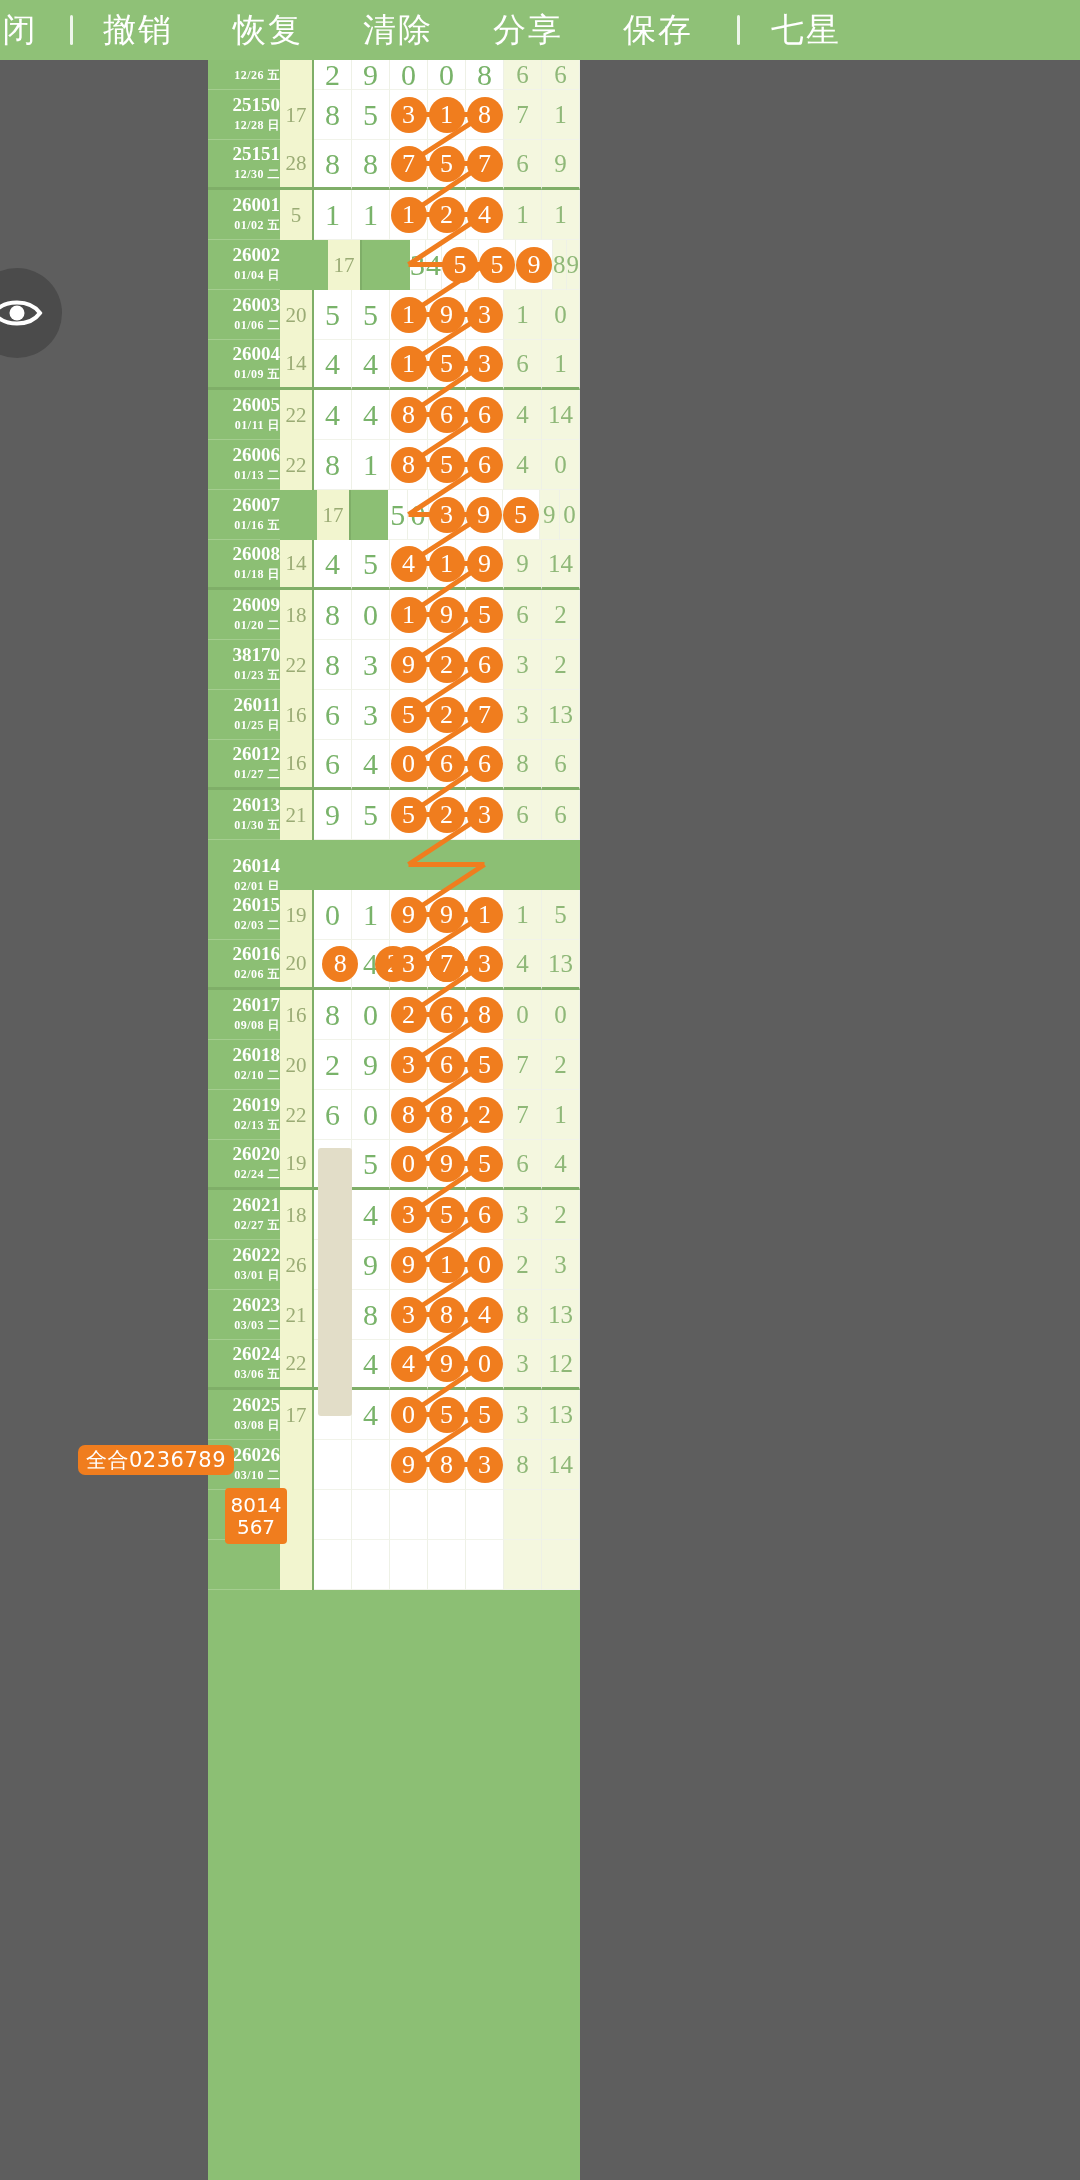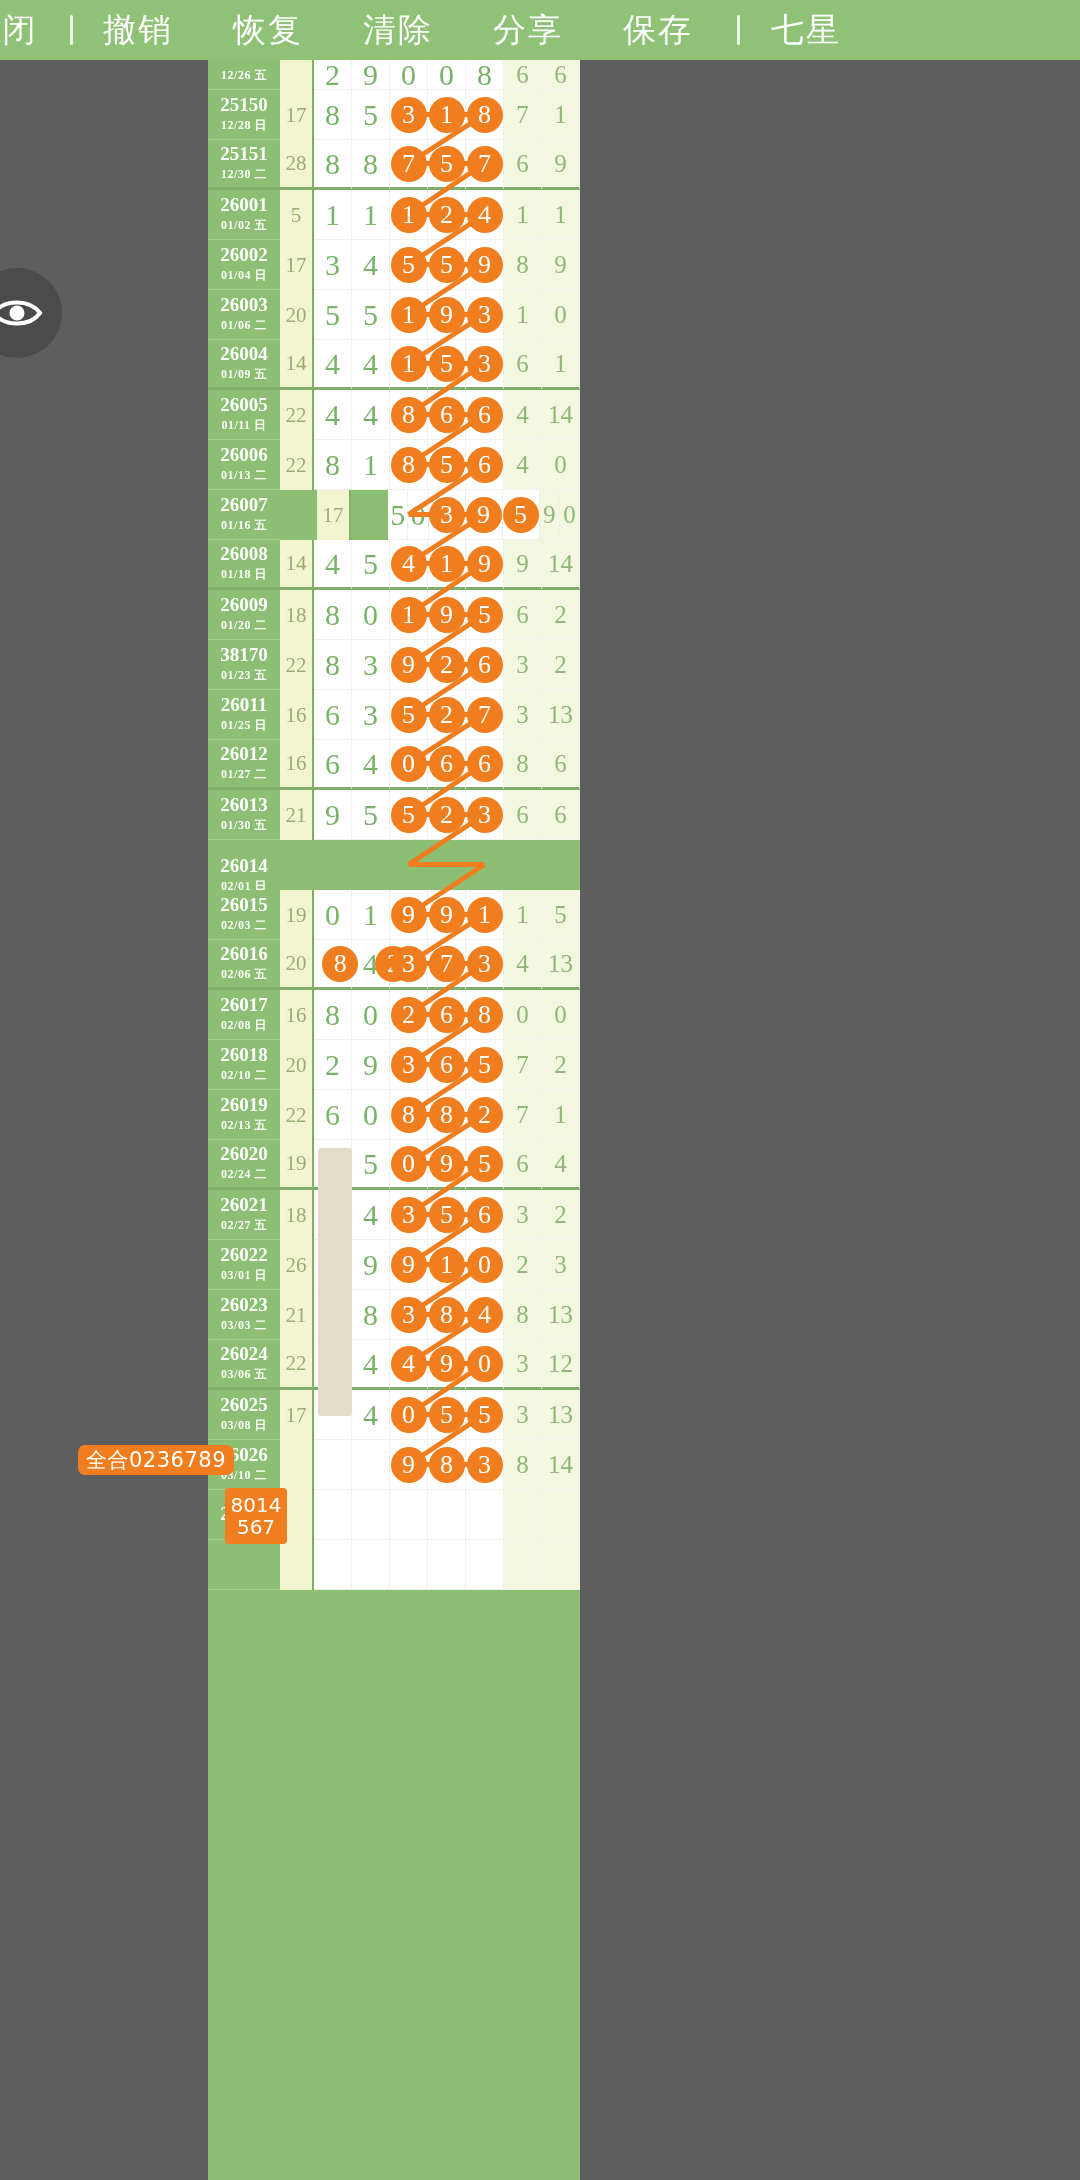--- a/index.html
+++ b/index.html
@@ -35,21 +35,21 @@
     background:#8cbf74;
   }
   
   #grid{position:absolute;left:208px;top:0;width:372px;}
   .row{
     display:flex;width:372px;box-sizing:border-box;
     position:relative;
   }
   .c-id{
     width:72px;flex:0 0 72px;background:#8cbf74;color:#fff;
-    display:flex;flex-direction:column;align-items:center;justify-content:center;
+    display:flex;flex-direction:column;align-items:flex-end;justify-content:center;
     box-sizing:border-box;border-bottom:1px solid #a4cd8f;
   }
   .c-id .per{font-size:19px;font-weight:bold;font-family:"Liberation Serif","DejaVu Serif",serif;line-height:1.05;}
   .c-id .dt{font-size:12px;font-weight:bold;font-family:"Liberation Serif","DejaVu Serif",serif;margin-top:2px;letter-spacing:.5px;}
   .c-sum{
     width:34px;flex:0 0 34px;background:#f2f5cf;color:#9aab74;
     display:flex;align-items:center;justify-content:center;
     font-size:21px;font-family:"Liberation Serif","DejaVu Serif",serif;
     box-sizing:border-box;border-right:2px solid #7fae68;
   }
@@ -228,21 +228,21 @@
             <div class="ball">4</div>
           </div>
           <div class="cell tail">
             <span>1</span>
           </div>
           <div class="cell tail">
             <span>1</span>
           </div>
         </div>
       </div>
-      <div class="row" style="height: 50px;">
+      <div class="row" style="height: 50px; gap: 48px;">
         <div class="c-id">
           <div class="per">26002</div>
           <div class="dt">01/04 日</div>
         </div>
         <div class="c-sum">17</div>
         <div class="cells">
           <div class="cell">
             <span>3</span>
           </div>
           <div class="cell">
@@ -681,21 +681,21 @@
             <span>4</span>
           </div>
           <div class="cell tail">
             <span>13</span>
           </div>
         </div>
       </div>
       <div class="row" style="height: 50px;">
         <div class="c-id">
           <div class="per">26017</div>
-          <div class="dt">02/08 日</div>
+          <div class="dt">09/08 日</div>
         </div>
         <div class="c-sum">16</div>
         <div class="cells">
           <div class="cell">
             <span>8</span>
           </div>
           <div class="cell">
             <span>0</span>
           </div>
           <div class="cell">

